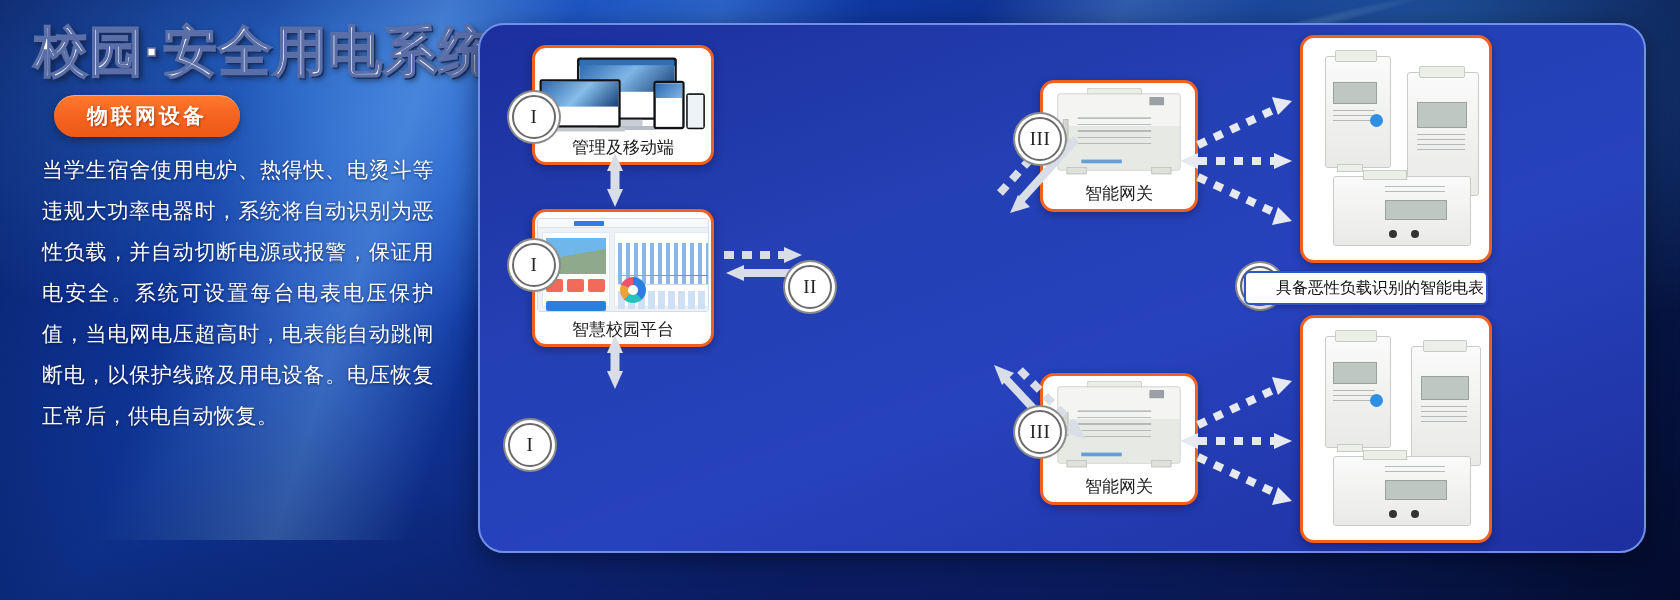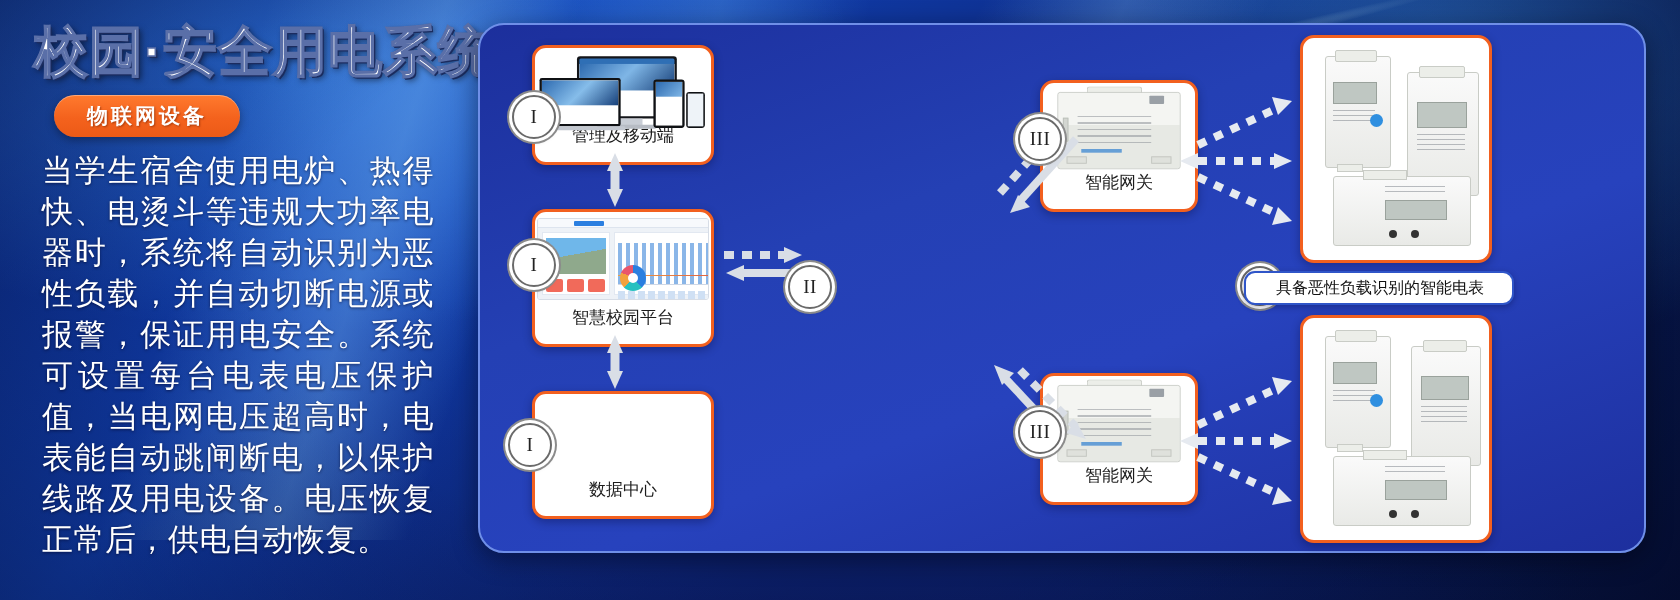--- a/index.html
+++ b/index.html
@@ -53,21 +53,21 @@
     background: linear-gradient(180deg, #ff7a2e 0%, #f4621d 55%, #ec5a17 100%);
     box-shadow: 0 3px 8px rgba(0,0,0,.35), inset 0 1px 0 rgba(255,255,255,.35);
     display: flex; align-items: center; justify-content: center;
   }
   #pill span {
     color: #fff; font-size: 21px; font-weight: 700; letter-spacing: 3px;
     text-shadow: 1px 1px 2px rgba(120,35,0,.6);
   }
   #body-text {
     position: absolute; left: 42px; top: 150px; width: 392px;
-    color: #ffffff; font-size: 31px; line-height: 41px;
+    color: #ffffff; font-size: 21px; line-height: 41px;
     font-family: "DejaVu Sans", "Liberation Sans", sans-serif;
     text-align: justify; text-align-last: left;
     letter-spacing: .5px;
     text-shadow: 0 1px 3px rgba(0,0,30,.6);
   }
 
   
   #diagram {
     position: absolute; left: 478px; top: 23px;
     width: 1168px; height: 530px;
@@ -84,21 +84,21 @@
     background: #ffffff;
     border: 3px solid #f2601f;
     border-radius: 14px;
     display: flex; flex-direction: column; align-items: center;
     justify-content: center;
     box-shadow: 0 3px 10px rgba(0,0,40,.32);
     overflow: hidden;
   }
   .card .cap {
     font-size: 17px; color: #1b1b1b; font-weight: 500;
-    line-height: 22px; text-align: center; padding: 2px 4px 16px;
+    line-height: 22px; text-align: center; padding: 2px 4px 4px;
     font-family: "DejaVu Sans", "Liberation Sans", sans-serif;
   }
   .panel-plain {
     position: absolute; background: #fff; border: 3px solid #f2601f;
     border-radius: 14px; box-shadow: 0 3px 10px rgba(0,0,40,.32);
     overflow: hidden;
   }
 
   
   .badge {
@@ -226,22 +226,22 @@
     border:1px solid #c9ccc6;border-radius:3px;}
   .mtr .lcd{position:absolute;background:#bfc7c2;border:1px solid #9aa29c;}
   .mtr .knob{position:absolute;border-radius:50%;background:#2f8fe0;}
   .mtr .txt{position:absolute;background:repeating-linear-gradient(180deg,#8d9298 0 1.2px,transparent 1.2px 5px);opacity:.6;}
   .mtr .tab{position:absolute;background:#eceee9;border:1px solid #c9ccc6;}
 
   
   .arrow-svg{position:absolute;left:0;top:0;width:1168px;height:530px;pointer-events:none;z-index:6;}
   .lbl-iv{
     position:absolute; display:flex; align-items:center; gap:8px;
-    background:#fff; border:2px solid #2f55c8; border-radius:11px;
-    height:34px; padding:0 28px 0 30px; z-index:14;
+    background:#fff; border:2px solid #2f55c8; border-radius:6px;
+    height:34px; padding:0 2px 0 30px; z-index:14;
     box-shadow:0 2px 6px rgba(0,0,40,.3);
   }
   .lbl-iv span{font-size:16px;color:#111;white-space:nowrap;
     font-family:"DejaVu Sans","Liberation Sans",sans-serif;}
 </style>
 </head>
 <body>
 
 <div id="bg">
   <div class="sweep"></div>
@@ -367,24 +367,20 @@
         <div class="donut"></div>
         <div class="map"></div>
       </div>
     </div>
     <div class="cap" style="margin-top:4px;text-align:center;">智慧校园平台</div>
   </div>
   <div class="badge" style="left:32px; top:218px;">
       <span>I</span>
     </div>
 
-  <div class="card" style="left:52px; top:366px; width:182px; height:128px;">
-    <div class="rack" style="transform:scale(.92);"></div>
-    <div class="cap" style="margin-top:6px;">数据中心</div>
-  </div>
   <div class="badge" style="left:28px; top:398px;">
       <span>I</span>
     </div>
 
   <div class="badge" style="left:308px; top:240px;">
       <span>II</span>
     </div>
 
   <div class="card" style="left:560px; top:55px; width:158px; height:132px;">
     <div class="gw" style="transform:scale(.92);">

